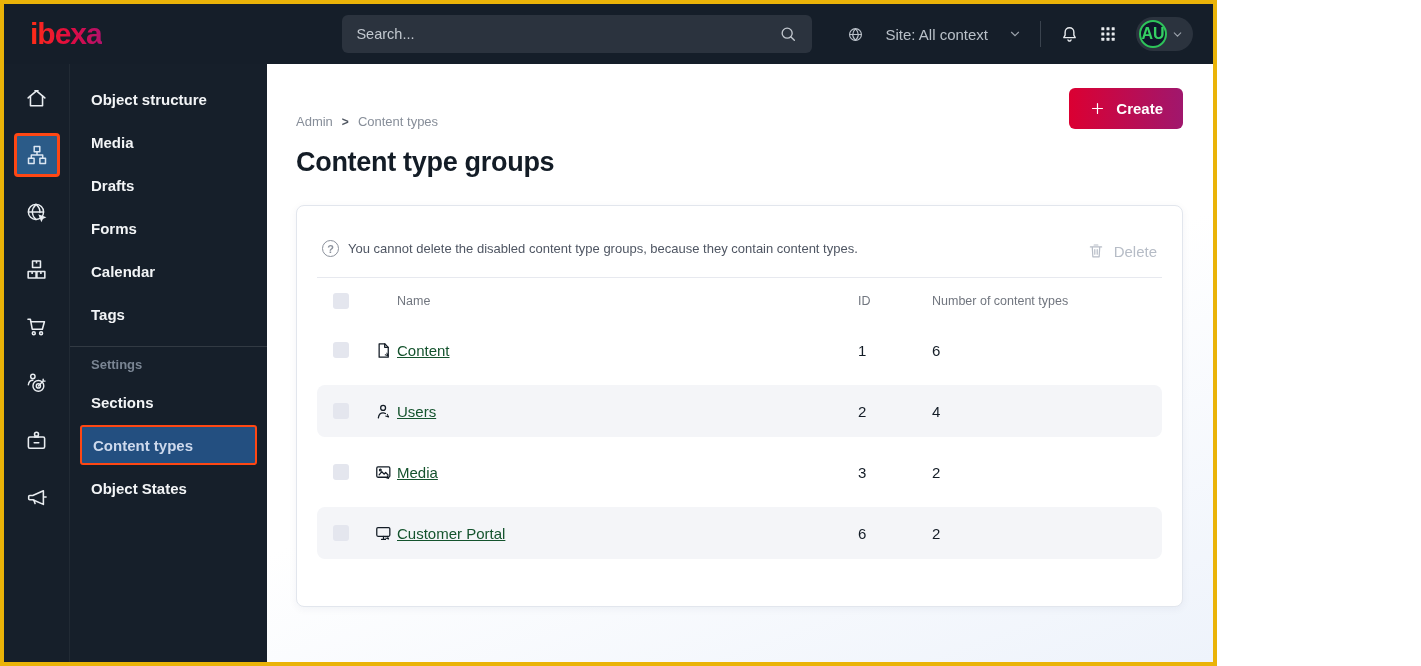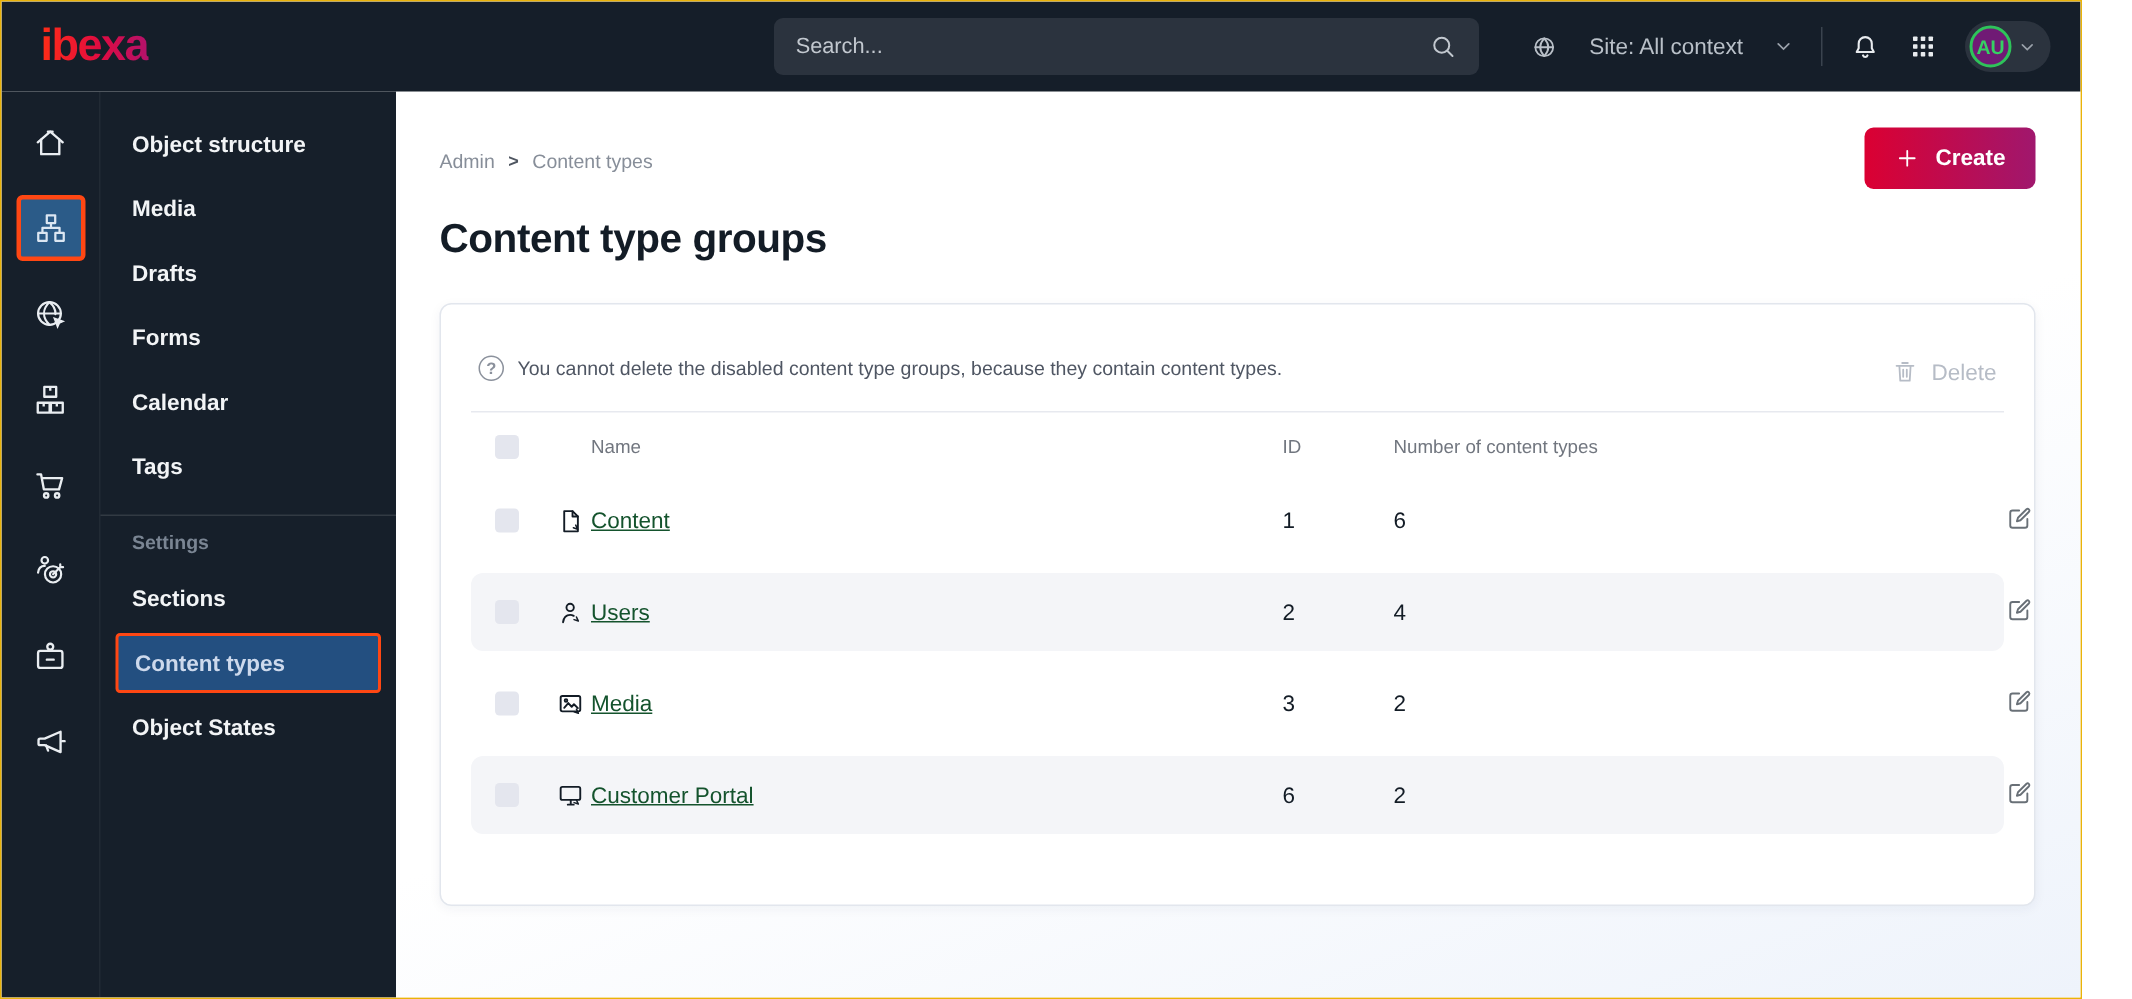--- a/index.html
+++ b/index.html
@@ -1,59 +1,59 @@
 <!DOCTYPE html>
 <html><head>
 <meta charset="utf-8">
 <style>
   * { margin:0; padding:0; box-sizing:border-box; }
   html,body { width:1421px; height:666px; font-family:"Liberation Sans", sans-serif; background:#fff; }
-  #app { position:relative; width:1388px; height:666px; border:1px solid #eab308; overflow:hidden; background:#fff; }
+  #app { position:relative; width:1217px; height:666px; border:4px solid #eab308; overflow:hidden; background:#fff; }
 
   
   .topbar { position:absolute; top:0; left:0; right:0; height:60px; background:#151e29;
             display:flex; align-items:center; padding:0 20px 0 26px; z-index:5; }
   .logo { font-size:30px; font-weight:800; letter-spacing:-1px; line-height:1;
           background:linear-gradient(90deg,#ff2d16 0%,#e00b41 55%,#b3126b 100%);
           -webkit-background-clip:text; background-clip:text; color:transparent; cursor:pointer; }
   .topbar-spacer { flex:1; }
   .searchbox { width:470px; height:38px; background:#2b333e; border-radius:6px; display:flex; align-items:center;
                padding:0 14px; margin-right:34px; }
   .searchbox input { flex:1; background:transparent; border:none; outline:none; color:#cfd4da; font-size:14.5px;
                      font-family:"Liberation Sans", sans-serif; }
   .searchbox input::placeholder { color:#c2c8cf; }
   .icon { display:inline-flex; align-items:center; justify-content:center; }
   .icon svg { display:block; }
   .site-context { display:flex; align-items:center; gap:20px; color:#b9c0c8; font-size:15px; cursor:pointer; margin-right:18px; }
   .topbar-divider { width:1px; height:26px; background:#3a434e; margin-right:18px; }
   .topbar-btn { color:#e8ebee; margin-right:18px; cursor:pointer; }
   .avatar-pill { display:flex; align-items:center; gap:4px; background:#2b333e; border-radius:18px; padding:3px 9px 3px 3px; cursor:pointer; }
-  .avatar-circle { width:28px; height:28px; border-radius:50%; background:#701a75; border:2px solid #2ec35a;
-                   color:#35d063; font-size:13px; font-weight:700; display:flex; align-items:center; justify-content:center;text-align:center; }
+  .avatar-circle { width:28px; height:28px; border-radius:50%; background:#0f172a; border:2px solid #2ec35a;
+                   color:#35d063; font-size:16px; font-weight:700; display:flex; align-items:center; justify-content:center;text-align:center; }
 
   
   .rail { position:absolute; top:60px; left:0; bottom:0; width:65px; background:#161f2a; padding-top:12px;
           display:flex; flex-direction:column; align-items:center; gap:13px; z-index:4; }
   .rail-item { width:46px; height:44px; border-radius:4px; display:flex; align-items:center; justify-content:center;
                color:#e9edf1; cursor:pointer; }
   .rail-item.active { background:#2b5b88; border:3px solid #ff4713; color:#dbe6f2; }
 
   
   .submenu { position:absolute; top:60px; left:65px; bottom:0; width:198px; background:#161f2a;
              border-left:1px solid rgba(255,255,255,0.05); padding-top:12px; z-index:4; }
   .submenu-item { height:40px; margin:3px 10px; display:flex; align-items:center; padding:0 11px;
                   color:#f2f4f6; font-size:15px; font-weight:600; border-radius:3px; cursor:pointer; }
   .submenu-divider { border-top:1px solid rgba(255,255,255,0.12); margin:12px 0 10px 0; }
   .submenu-section { color:#7a8593; font-size:13px; font-weight:600; padding:0 21px; margin-bottom:10px; }
   .submenu-item.active { background:#234f80; border:2px solid #ff4713; color:#cdd9ec; }
 
   
   .main { position:absolute; top:60px; left:263px; right:0; bottom:0;
           background:linear-gradient(160deg,#ffffff 52%,#eef3fb 100%); padding:24px 30px 0 29px; overflow:hidden; }
-  .main-header { display:flex; align-items:center; justify-content:space-between; }
+  .main-header { display:flex; align-items:flex-end; justify-content:space-between; }
   .breadcrumb { display:flex; align-items:center; gap:9px; font-size:13px; color:#878e99; padding-top:3px; }
   .breadcrumb .crumb { cursor:pointer; }
   .breadcrumb .sep { color:#4e5560; font-weight:700; font-size:12px; }
   .create-btn { display:flex; align-items:center; gap:10px; height:41px; padding:0 20px; border:none; border-radius:6px;
                 background:linear-gradient(90deg,#db0032 0%,#a0176d 100%); color:#fff; font-size:15px; font-weight:600;
                 font-family:"Liberation Sans", sans-serif; cursor:pointer; }
   .page-title { font-size:27px; font-weight:800; color:#131c26; margin-top:18px; letter-spacing:-0.3px; }
 
   
   .card { margin-top:27px; background:#fff; border:1px solid #e2e6ed; border-radius:8px;

